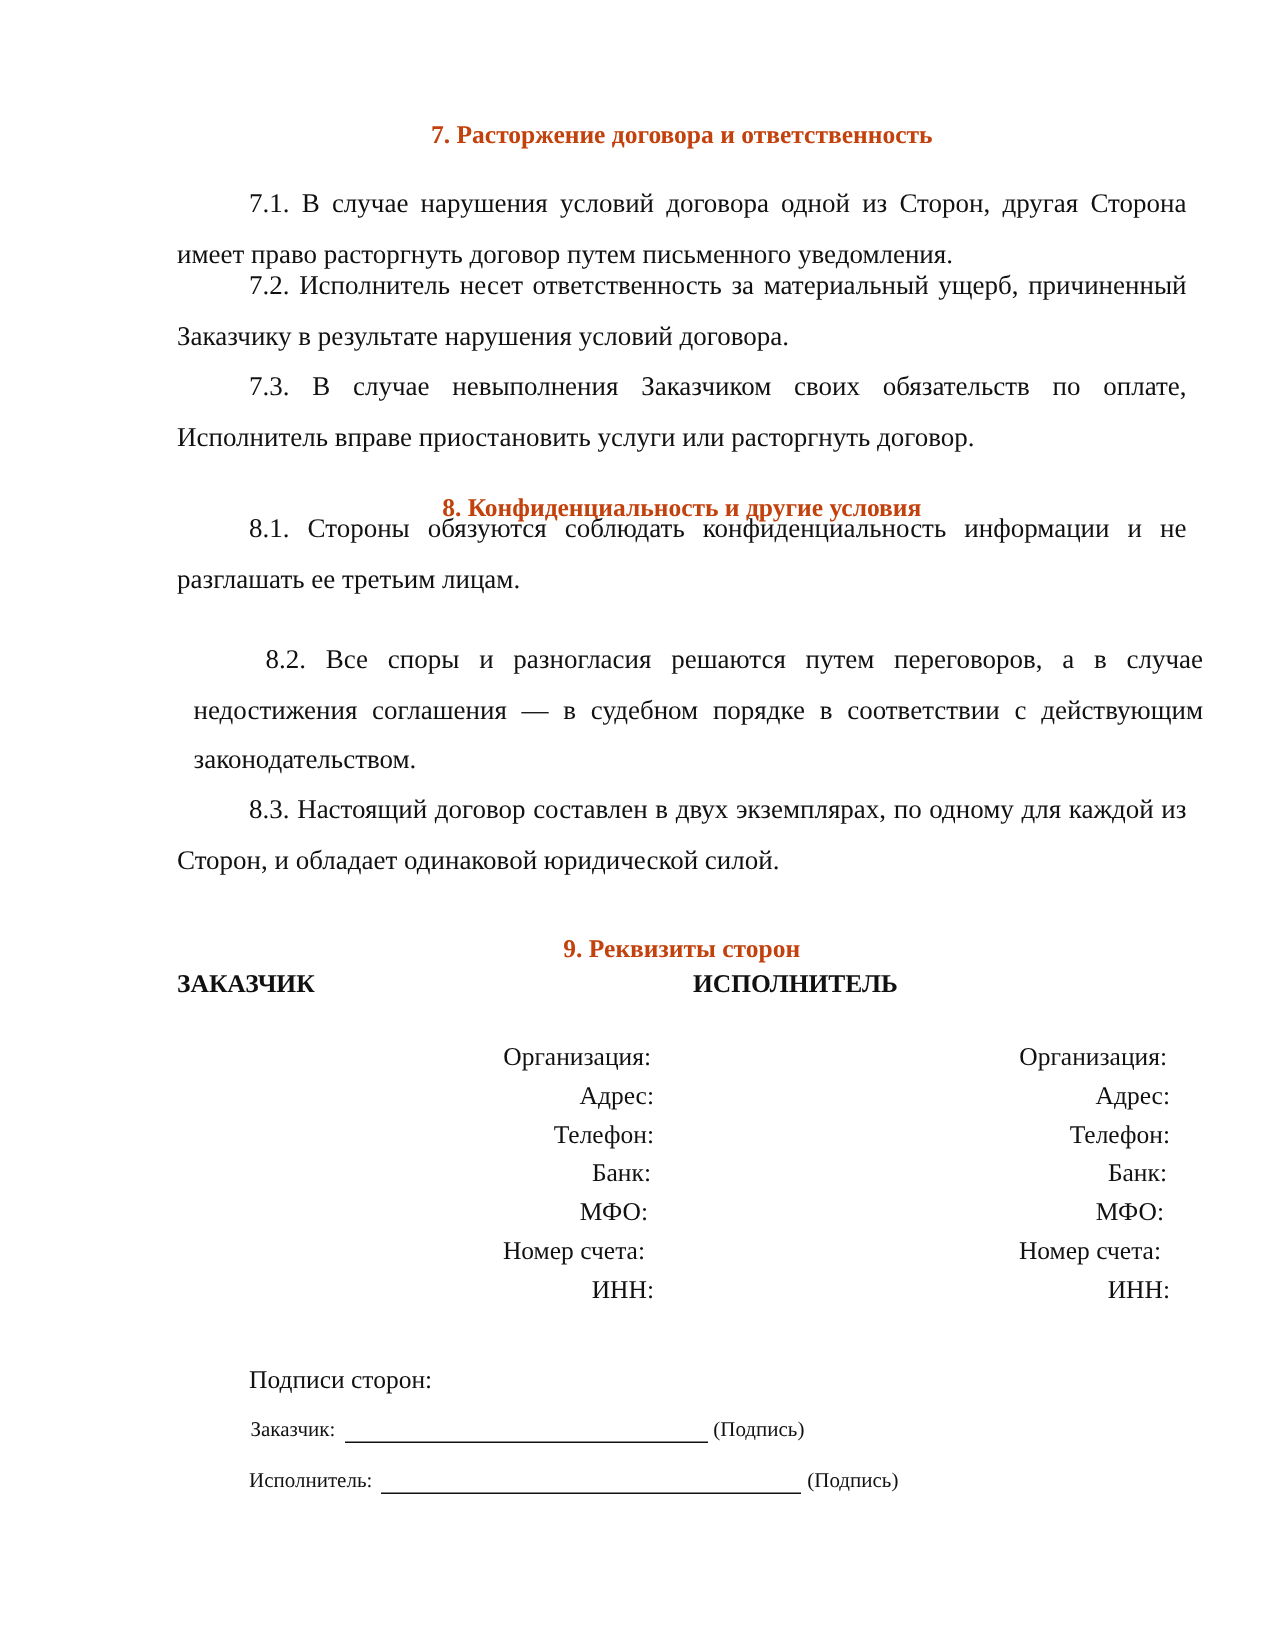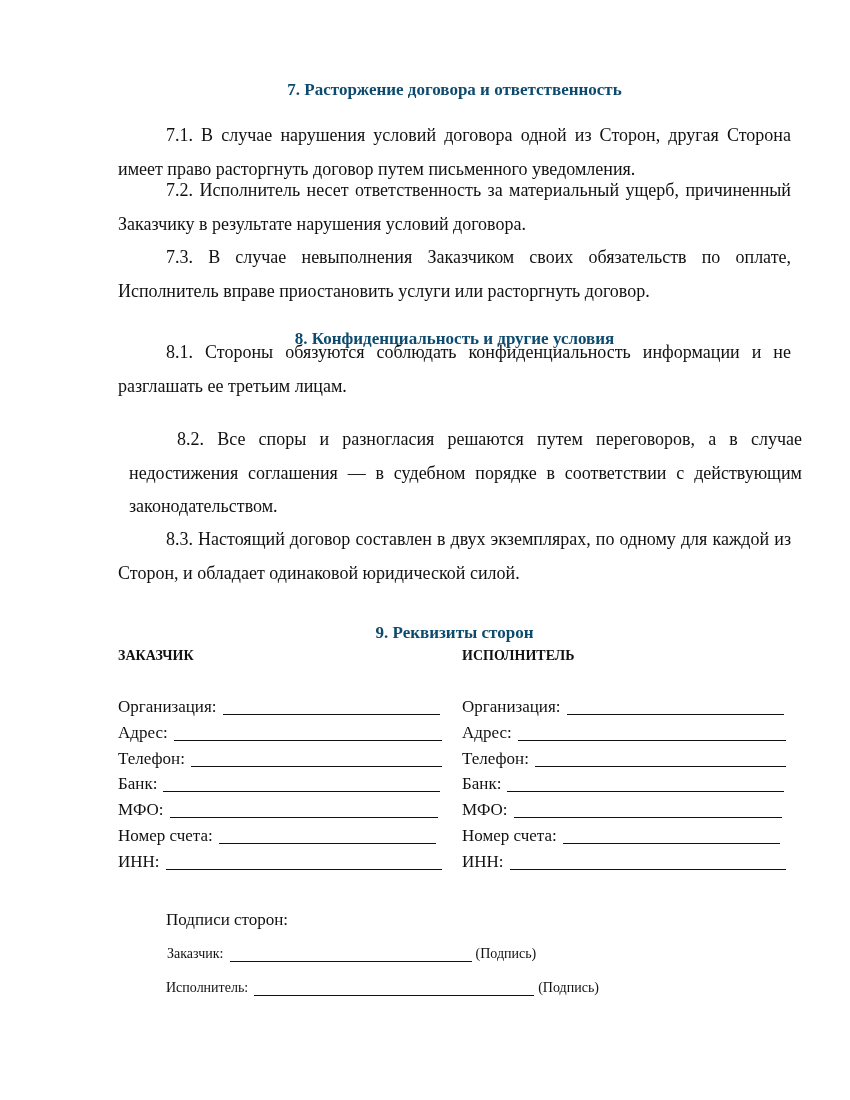--- a/index.html
+++ b/index.html
@@ -21,21 +21,21 @@
       top: 0;
       width: 673px;
     }
     .heading {
       position: absolute;
       left: 0;
       width: 673px;
       text-align: center;
       font-weight: bold;
       font-size: 17px;
-      color: #0c4a6e;
+      color: #c2410c;
       line-height: 20px;
     }
     .para {
       position: absolute;
       left: 0;
       width: 673px;
       font-size: 18px;
       line-height: 33.5px;
       text-align: justify;
       text-indent: 48px;
@@ -43,32 +43,33 @@
     }
     .col {
       position: absolute;
       top: 0;
       width: 326px;
     }
     .col-title {
       position: absolute;
       left: 0;
       font-weight: bold;
-      font-size: 14px;
+      font-size: 17px;
       line-height: 20px;
     }
     .field {
       position: absolute;
       left: 0;
       width: 324px;
       display: flex;
       align-items: flex-end;
       font-size: 17px;
       line-height: 20px;
       height: 22px;
+      flex-direction: column;
     }
     .field-label {
       white-space: nowrap;
       padding-right: 6px;
     }
     .field-line {
       flex: 1;
       border-bottom: 1.2px solid #111;
       height: 16px;
       margin-bottom: 2px;

